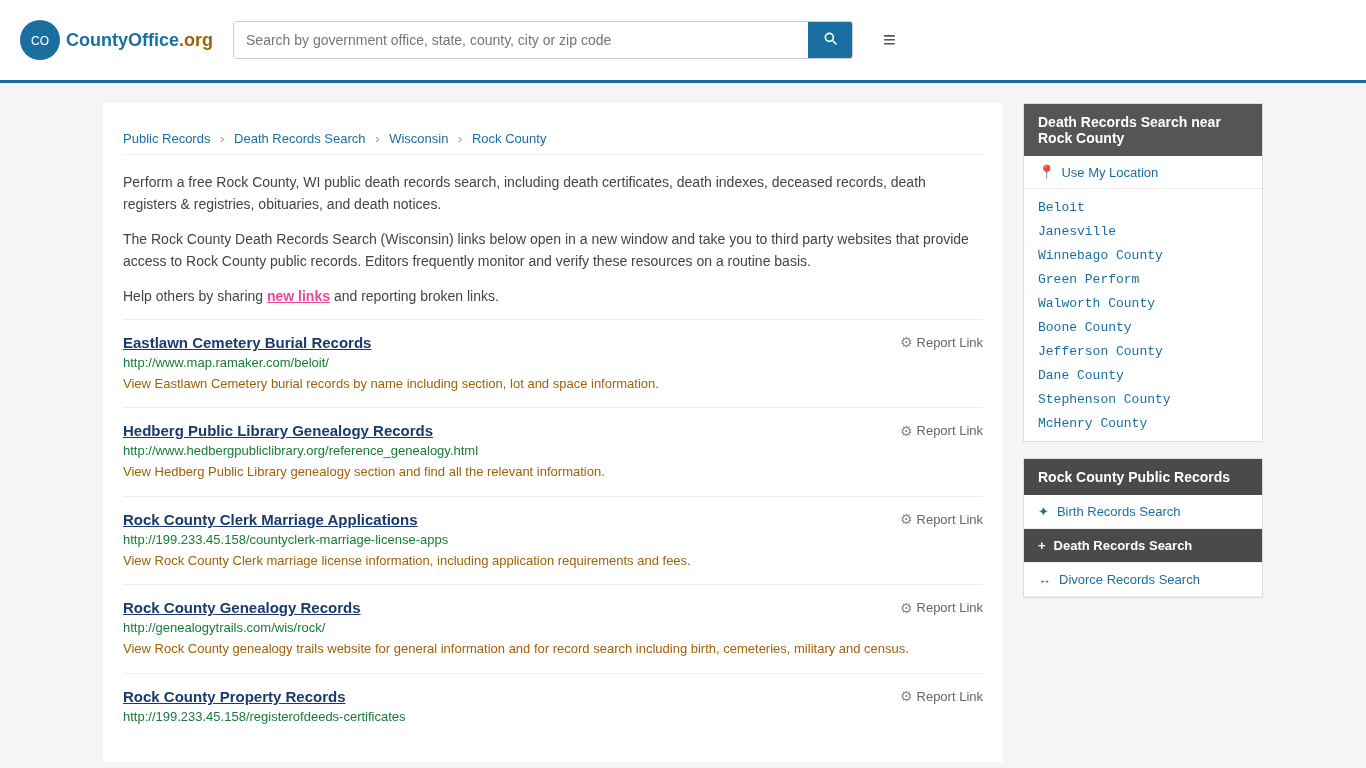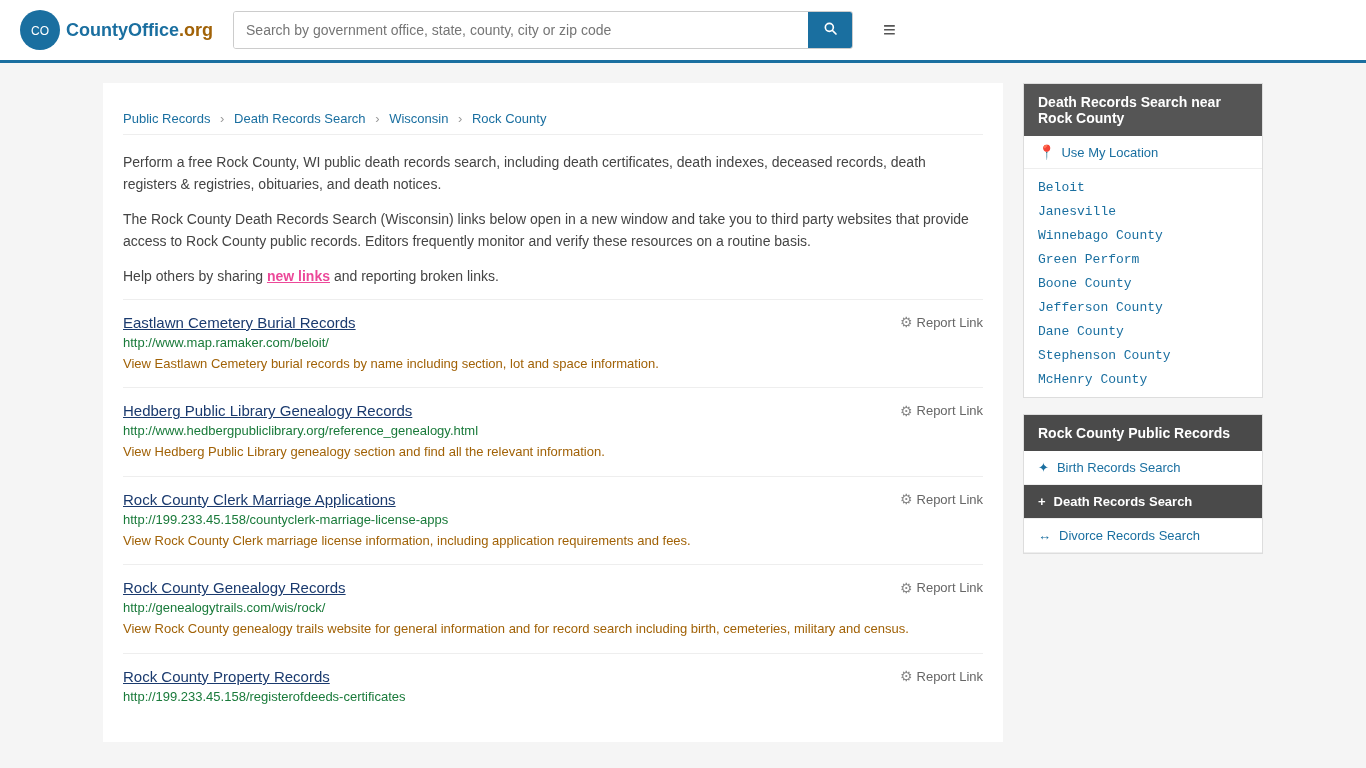--- a/index.html
+++ b/index.html
@@ -2,21 +2,21 @@
 <html><head>
   <meta charset="utf-8">
   <style>
     * { box-sizing: border-box; margin: 0; padding: 0; }
     body { font-family: Arial, sans-serif; font-size: 14px; color: #333; background: #f5f5f5; }
 
     
     .header {
       background: #fff;
       border-bottom: 3px solid #1a6fa0;
-      padding: 10px 20px;
+      padding: 20px 20px;
       display: flex;
       align-items: center;
       gap: 20px;
     }
     .logo-area {
       display: flex;
       align-items: center;
       gap: 6px;
       text-decoration: none;
     }
@@ -122,21 +122,21 @@
       padding: 14px 0;
     }
     .record-header {
       display: flex;
       align-items: center;
       justify-content: space-between;
       margin-bottom: 4px;
     }
     .record-title {
       font-size: 15px;
-      font-weight: normal;
+      font-weight: bold;
       color: #1a3a6e;
       text-decoration: underline;
       cursor: pointer;
     }
     .report-link {
       font-size: 13px;
       color: #666;
       cursor: pointer;
       display: flex;
       align-items: center;
@@ -334,20 +334,21 @@
       <div class="sidebar-section-header">Death Records Search near Rock County</div>
       <div class="sidebar-use-location">
         <span class="pin-icon">📍</span>
         <span>Use My Location</span>
       </div>
       <ul class="sidebar-list" id="nearby-list">
           <li><a href="#">Beloit</a></li>
           <li><a href="#">Janesville</a></li>
           <li><a href="#">Winnebago County</a></li>
           <li><a href="#">Green Perform</a></li>
+          <li><a href="#">Walworth County</a></li>
           <li><a href="#">Boone County</a></li>
           <li><a href="#">Jefferson County</a></li>
           <li><a href="#">Dane County</a></li>
           <li><a href="#">Stephenson County</a></li>
           <li><a href="#">McHenry County</a></li>
         </ul>
     </div>
 
     <div class="sidebar-section">
       <div class="sidebar-section-header dark">Rock County Public Records</div>

